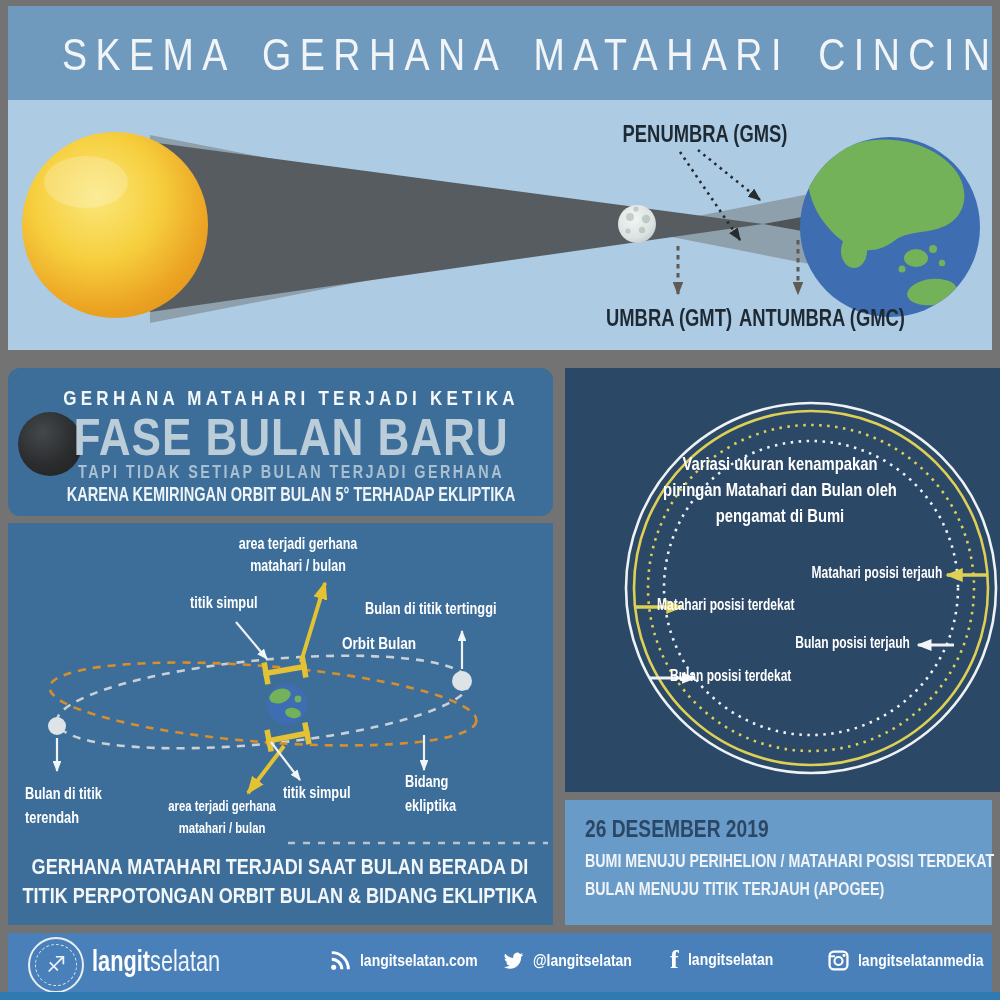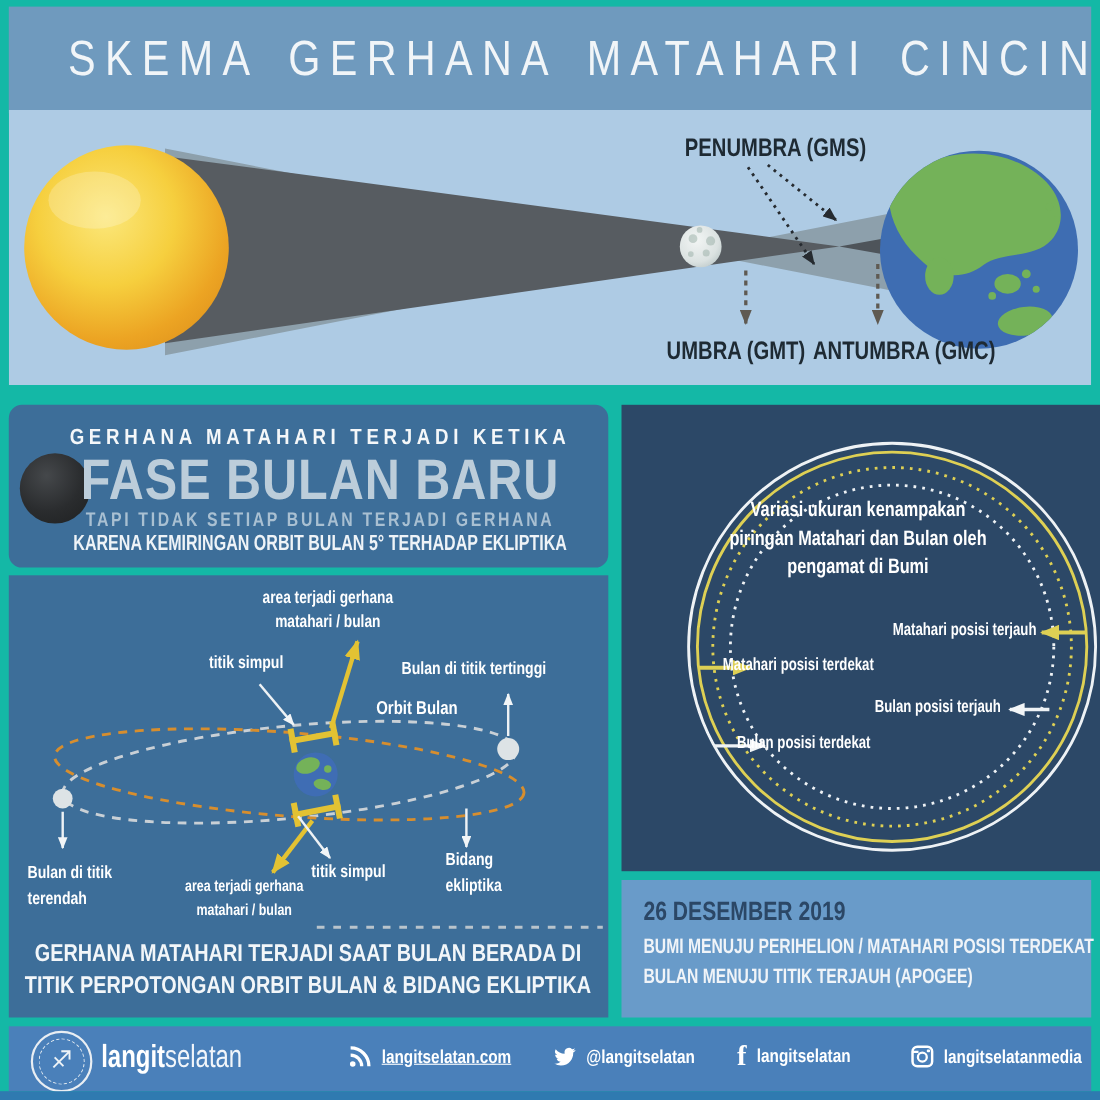--- a/index.html
+++ b/index.html
@@ -1,16 +1,16 @@
 <!DOCTYPE html>
 <html><head>
 <meta charset="utf-8">
 <style>
   html,body{margin:0;padding:0;background:#dfe6ec;}
-  .page{position:relative;width:1000px;height:1000px;background:#14b8a6;overflow:hidden;
+  .page{position:relative;width:1000px;height:1000px;background:#737373;overflow:hidden;
         font-family:"Liberation Sans",sans-serif;}
   .abs{position:absolute;}
   .lbl{position:absolute;font-weight:bold;color:#ffffff;white-space:nowrap;line-height:1.05;}
   
   .oL{transform-origin:left center;}
   .oR{transform-origin:right center;}
   .sx80{transform:scaleX(.80);}
   .sx75{transform:scaleX(.75);}
   .c80{transform:translateX(-50%) scaleX(.80);}
   .c82{transform:translateX(-50%) scaleX(.82);}
@@ -204,21 +204,21 @@
     <div style="position:absolute;left:20px;top:4px;width:52px;height:52px;border-radius:50%;
                 border:2px solid #e9eef3;display:flex;align-items:center;justify-content:center;">
       <div style="width:40px;height:40px;border-radius:50%;border:1px dashed #dfe8f0;display:flex;align-items:center;justify-content:center;">
         <span style="color:#eef3f7;font-size:22px;font-family:'DejaVu Sans',sans-serif;line-height:1;">♐</span>
       </div>
     </div>
     <div style="position:absolute;left:84px;top:12px;font-size:29px;color:#ffffff;transform:scaleX(.75);transform-origin:left center;white-space:nowrap;">
       <span style="font-weight:700;">langit</span><span style="font-weight:300;opacity:.92;">selatan</span>
     </div>
 
-    <div class="footer-item" style="left:309px;top:17px;text-decoration:underline;">
+    <div class="footer-item" style="left:322px;top:17px;">
       <svg width="21" height="21" viewBox="0 0 24 24">
         <circle cx="4.2" cy="19.8" r="2.9" fill="#ffffff"></circle>
         <path d="M2 10.5 A 11.5 11.5 0 0 1 13.5 22" fill="none" stroke="#ffffff" stroke-width="3.4"></path>
         <path d="M2 3 A 19 19 0 0 1 21 22" fill="none" stroke="#ffffff" stroke-width="3.4"></path>
       </svg>
       <span class="txt">langitselatan.com</span>
     </div>
 
     <div class="footer-item" style="left:495px;top:17px;">
       <svg width="21" height="21" viewBox="0 0 24 24">

